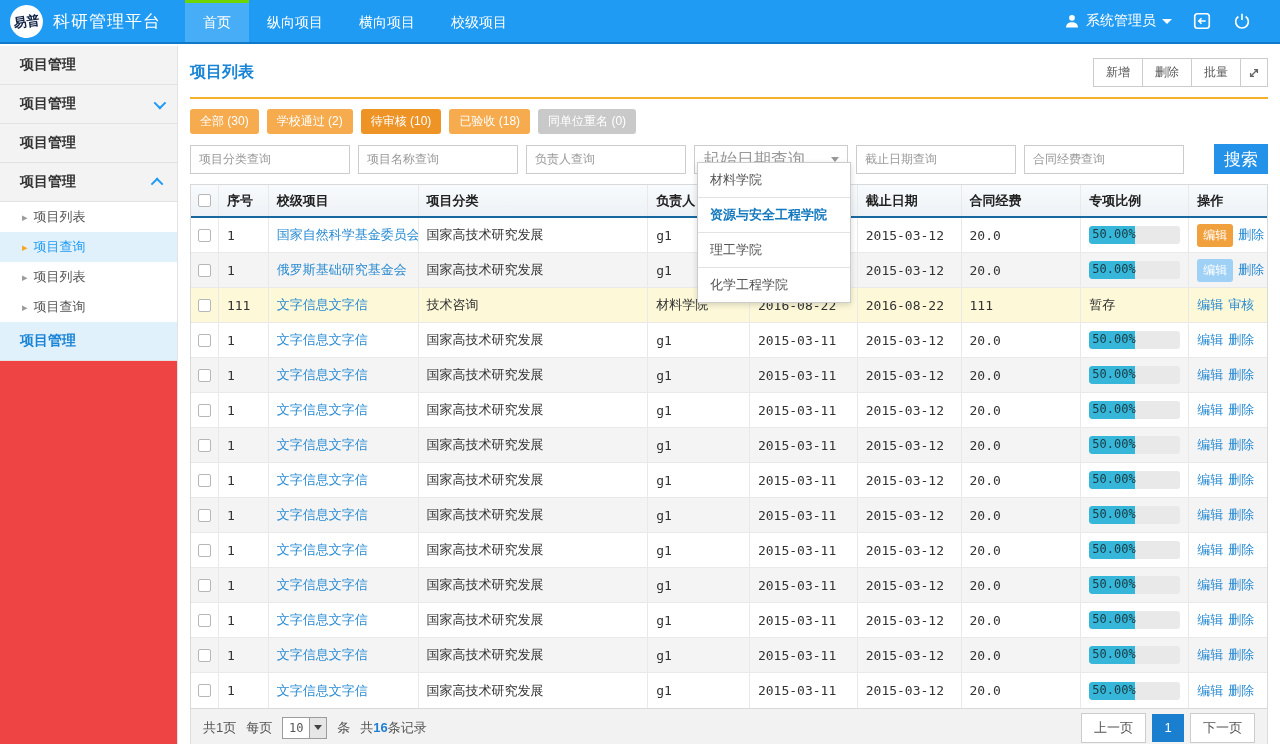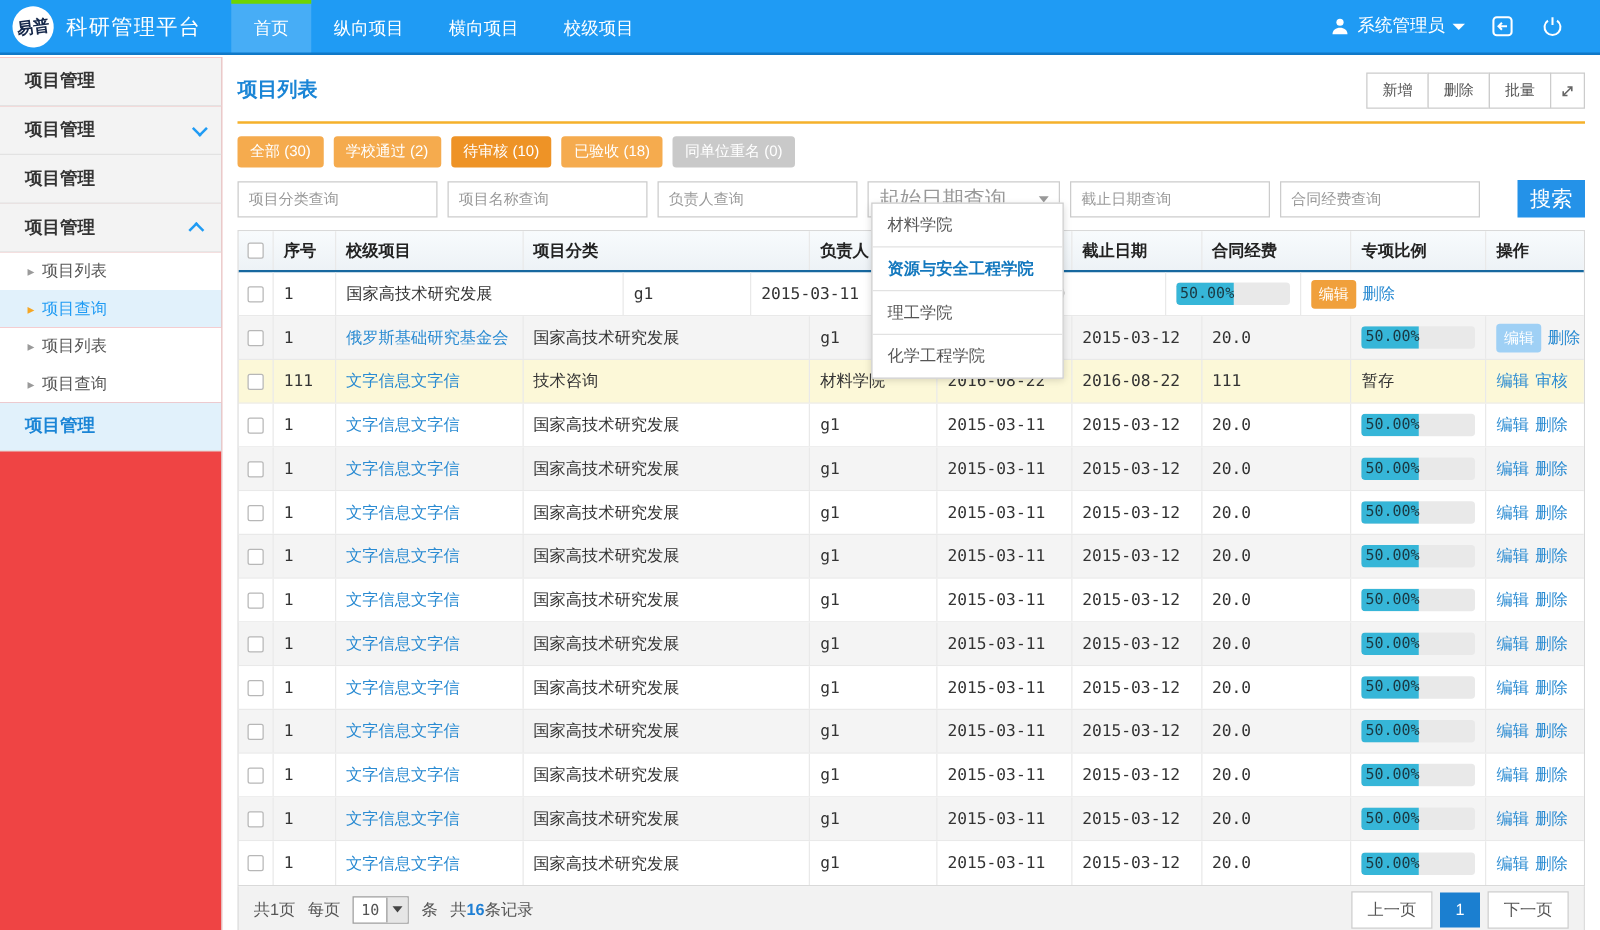--- a/index.html
+++ b/index.html
@@ -245,20 +245,23 @@
         <div class="cell c7 th">合同经费</div>
         <div class="cell c8 th">专项比例</div>
         <div class="cell c9 th">操作</div>
       </div>
     <div>
         <div class="trow bg-white">
           <div class="cell c0">
             <span class="cb"></span>
           </div>
           <div class="cell c1 mono">1</div>
+          <div class="cell c2">
+            <span class="lnk">国家自然科学基金委员会</span>
+          </div>
           <div class="cell c3">国家高技术研究发展</div>
           <div class="cell c4 mono">g1</div>
           <div class="cell c5 mono">2015-03-11</div>
           <div class="cell c6 mono">2015-03-12</div>
           <div class="cell c7 mono">20.0</div>
           <div class="cell c8">
             <div class="prog">
               <div class="prog-fill" style="width: 50%;"></div>
               <span class="prog-txt mono">50.00%</span>
             </div>

